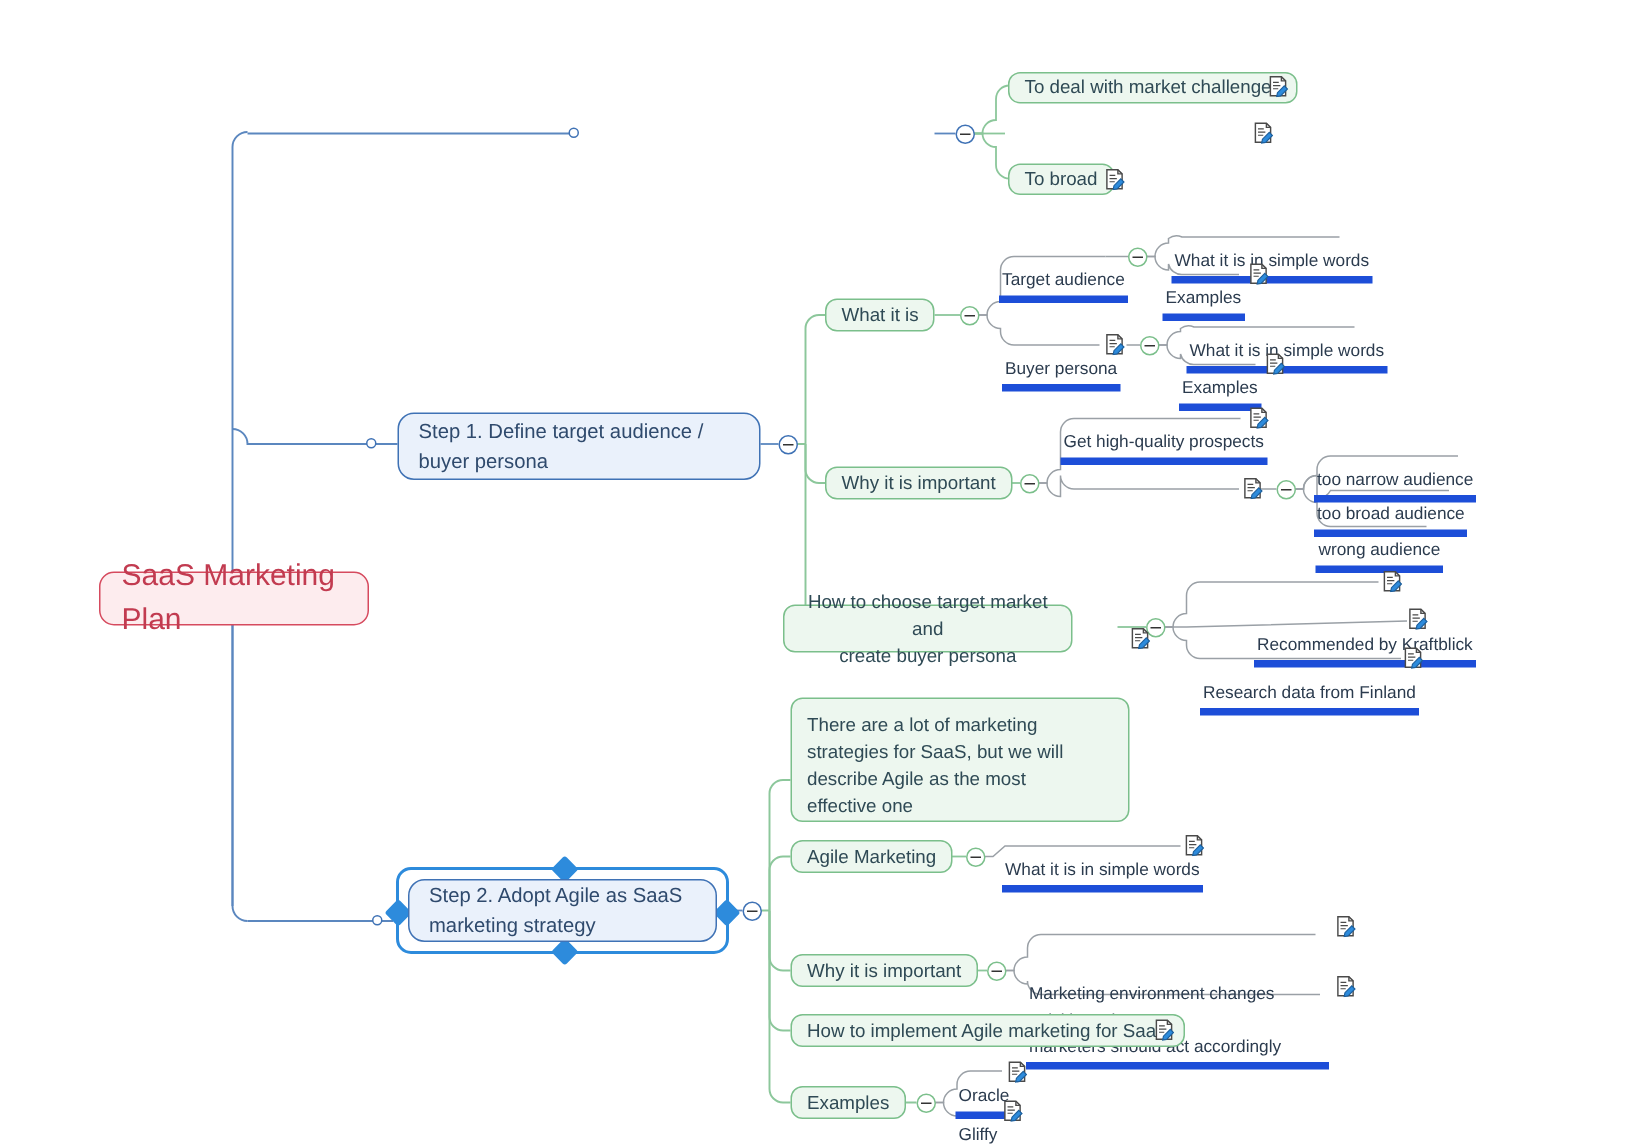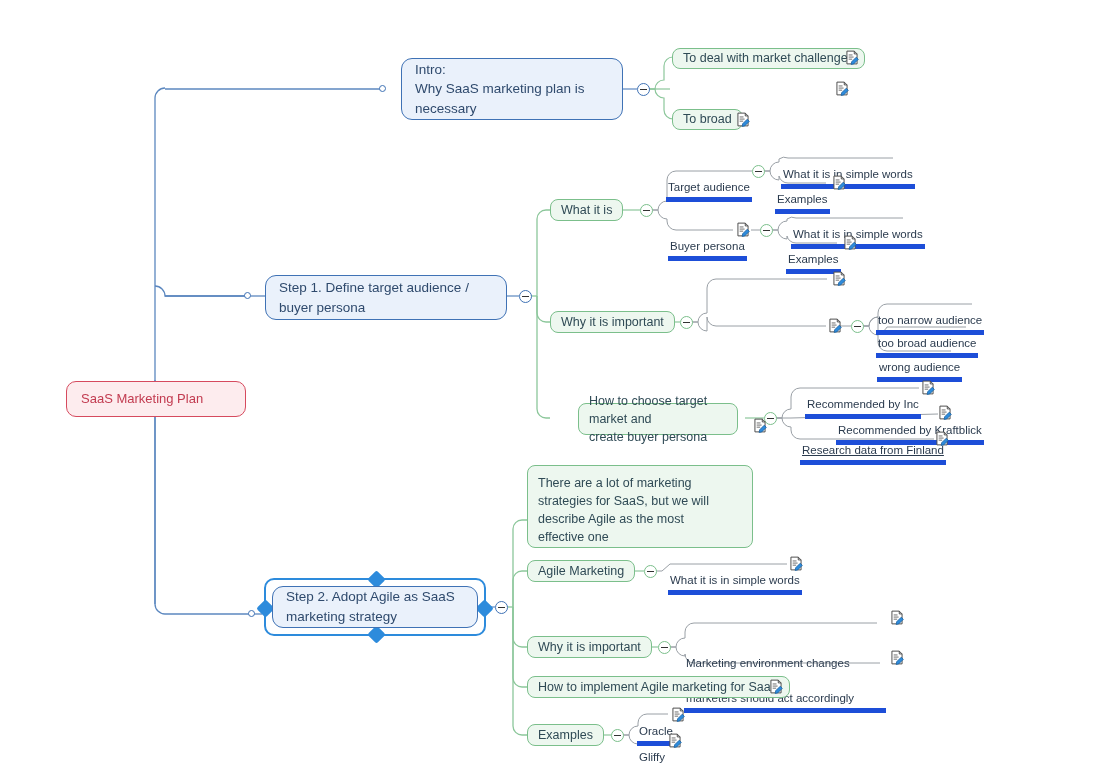--- a/index.html
+++ b/index.html
@@ -8,21 +8,21 @@
        -webkit-font-smoothing:antialiased;}
   #canvas{position:relative;width:1093px;height:765px;background:#fff;}
   svg#wires{position:absolute;left:0;top:0;width:1093px;height:765px;pointer-events:none;}
 
   
   .node{position:absolute;box-sizing:border-box;border-radius:9px;
         display:flex;align-items:center;white-space:pre-line;line-height:1.45;}
   .node .txt{display:block;width:100%;}
 
   .root{background:#fdecee;border:1.4px solid #d64a5e;color:#c23b50;
-        font-size:13px;padding:16px 14px;border-radius:10px;}
+        font-size:20px;padding:16px 14px;border-radius:10px;}
   .blue{background:#eaf1fb;border:1.3px solid #3f72b5;color:#2f4a6d;
         font-size:13.5px;padding:7px 13px;border-radius:11px;}
   .green{background:#edf7ef;border:1.1px solid #7bbf8b;color:#2f4a55;
          font-size:12.5px;padding:5px 10px;border-radius:8px;}
 
   
   .selwrap{position:absolute;box-sizing:border-box;border:2.4px solid #2d8bdc;
            border-radius:10px;background:transparent;}
   .handle{position:absolute;width:13px;height:13px;background:#2d8bdc;
           transform:rotate(45deg);border-radius:2px;}
@@ -166,24 +166,20 @@
     </g>
   </svg>
 
   <div class="node root" style="left:66px;top:381px;width:180px;height:36px;">
     <span class="txt">SaaS Marketing Plan</span>
   </div>
   <div class="dot" style="left:379px;top:85px;"></div>
   <div class="dot" style="left:244px;top:292px;"></div>
   <div class="dot" style="left:248px;top:610px;"></div>
 
-  <div class="node blue" style="left:401px;top:58px;width:222px;height:62px;">
-    <span class="txt">Intro:
-Why SaaS marketing plan is necessary</span>
-  </div>
   <div class="tog b" style="left:637px;top:83px;">
       <i class="bar"></i>
     </div>
 
   <div class="node green" style="left:672px;top:48px;height:21px;">
     <span class="txt">To deal with market challenges</span>
   </div>
   <div class="node green" style="left:672px;top:109px;height:21px;">
     <span class="txt">To broad</span>
   </div>
@@ -229,47 +225,47 @@
     <span>Examples</span>
   </div>
 
   <div class="node green" style="left:550px;top:311px;height:22px;">
     <span class="txt">Why it is important</span>
   </div>
   <div class="tog g" style="left:680px;top:316px;">
       <i class="bar"></i>
     </div>
 
+  <div class="leaf" style="left:707px;top:271px;">
+    <span>Get high-quality prospects</span>
+  </div>
   <div class="tog g" style="left:851px;top:320px;">
       <i class="bar"></i>
     </div>
   <div class="leaf" style="left:876px;top:296px;">
     <span>too narrow audience</span>
   </div>
   <div class="leaf" style="left:876px;top:319px;">
     <span>too broad audience</span>
   </div>
   <div class="leaf" style="left:877px;top:343px;">
     <span>wrong audience</span>
   </div>
 
-  <div class="node green" style="left:578px;top:403px;width:160px;height:32px;">
+  <div class="node green" style="left:522px;top:403px;width:193px;height:32px;text-align:center;">
     <span class="txt">How to choose target market and
 create buyer persona</span>
   </div>
   <div class="tog g" style="left:764px;top:412px;">
       <i class="bar"></i>
     </div>
-  <div class="leaf" style="left:805px;top:380px;">
-    <span>Recommended by Inc</span>
-  </div>
   <div class="leaf" style="left:836px;top:406px;">
     <span>Recommended by Kraftblick</span>
   </div>
-  <div class="leaf" style="left:800px;top:426px;text-decoration:underline;">
+  <div class="leaf" style="left:800px;top:438px;">
     <span>Research data from Finland</span>
   </div>
 
   <div class="selwrap" style="left:264px;top:578px;width:222px;height:58px;">
     <i class="handle" style="left:104px;top:-7px;"></i>
     <i class="handle" style="left:104px;bottom:-7px;"></i>
     <i class="handle" style="left:-7px;top:22px;"></i>
     <i class="handle" style="right:-7px;top:22px;"></i>
   </div>
   <div class="node blue" style="left:272px;top:586px;width:206px;height:42px;">

